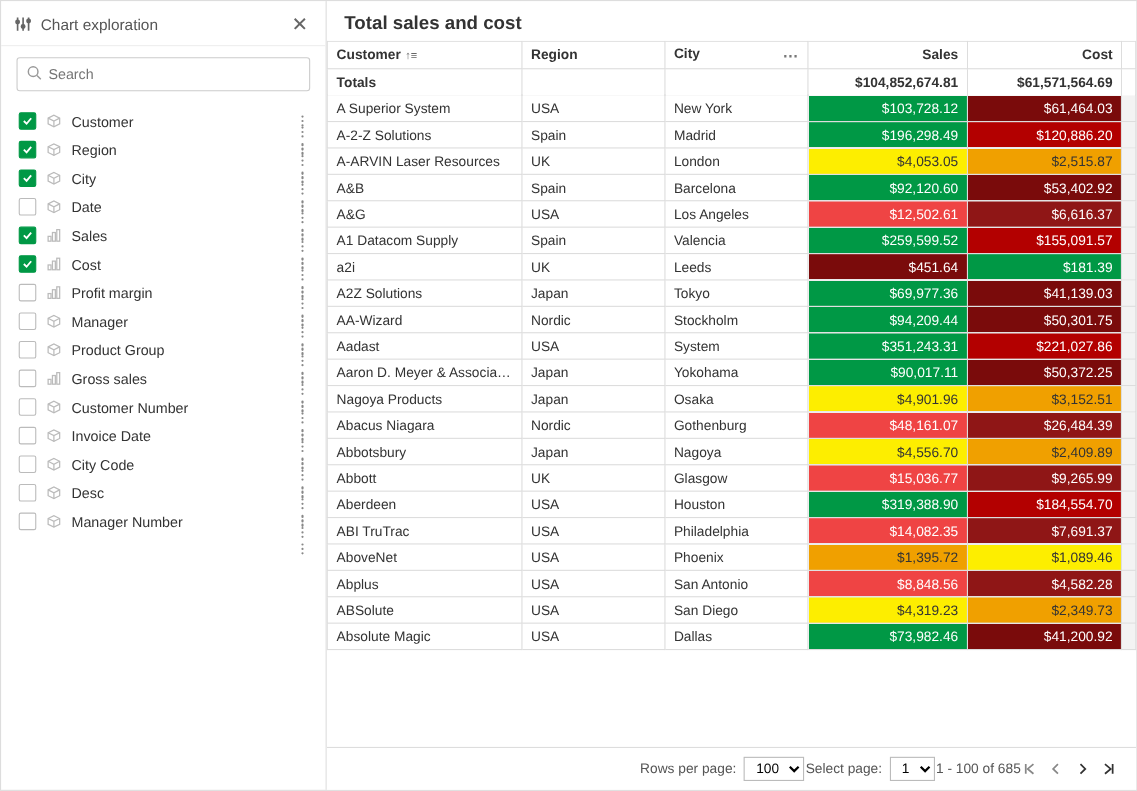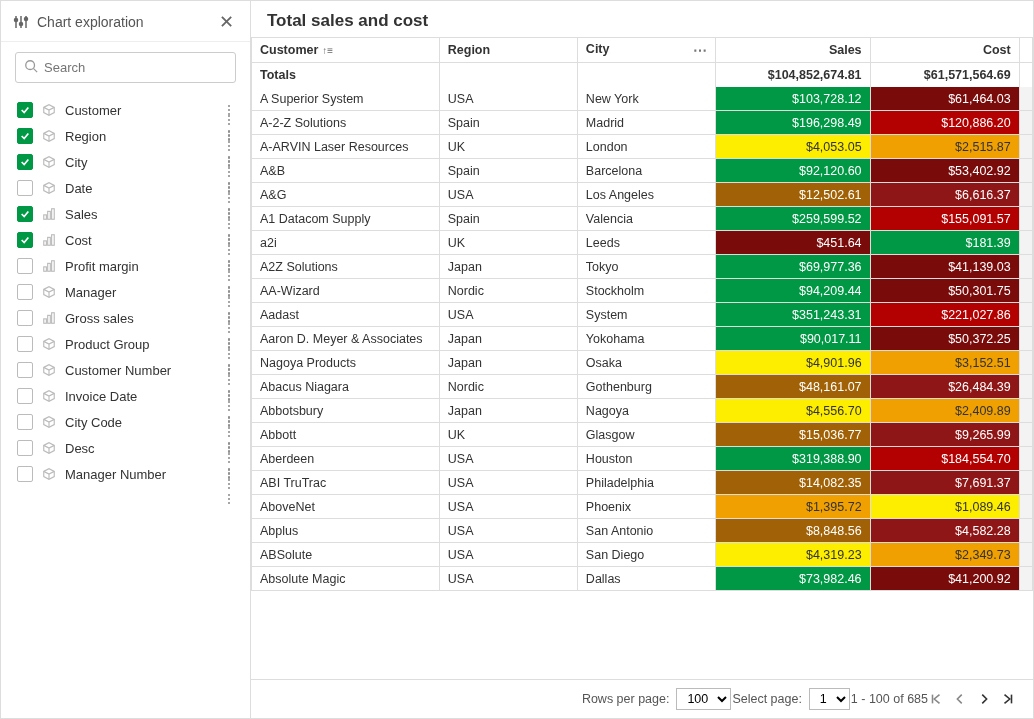--- a/index.html
+++ b/index.html
@@ -1,18 +1,18 @@
 <!DOCTYPE html>
 <html><head>
 <meta charset="utf-8">
 <style>
 *{box-sizing:border-box;margin:0;padding:0;font-family:"Segoe UI",Arial,sans-serif}
 body{background:#fff;width:1034px;height:719px;overflow:hidden;font-size:13px;color:#333}
 .app{display:flex;height:719px;border:1px solid #ddd}
-.sidebar{width:250px;border-right:1px solid #ddd;display:flex;flex-direction:column;flex-shrink:0}
+.sidebar{width:296px;border-right:1px solid #ddd;display:flex;flex-direction:column;flex-shrink:0}
 .side-head{display:flex;align-items:center;padding:10px 12px 8px;border-bottom:1px solid #eee}
 .side-head .settings-icon{width:16px;height:16px;margin-right:8px;display:inline-flex}
 .side-title{font-size:14px;color:#555;flex:1}
 .close-x{font-size:18px;color:#666;cursor:pointer;padding:0 4px}
 .search-wrap{padding:10px 14px}
 .search-box{display:flex;align-items:center;border:1px solid #ccc;border-radius:3px;padding:6px 8px;gap:6px}
 .search-box input{border:none;outline:none;flex:1;font-size:13px;color:#333;background:transparent}
 .side-list{flex:1;overflow-y:auto;padding:4px 0}
 .side-item{display:flex;align-items:center;padding:5px 12px 5px 16px;cursor:pointer;gap:8px}
 .chk{width:16px;height:16px;border:1px solid #bbb;border-radius:2px;display:inline-flex;align-items:center;justify-content:center;flex-shrink:0}
@@ -28,21 +28,21 @@
 .main-title{font-size:17px;font-weight:600;padding:10px 16px 6px;color:#333}
 .table-scroll{flex:1;overflow:auto}
 .tbl{width:100%;border-collapse:collapse;table-layout:fixed}
 .tbl th,.tbl td{border:1px solid #ddd;padding:4px 8px;font-size:12.5px;white-space:nowrap;overflow:hidden;text-overflow:ellipsis;height:24px}
 .tbl th{text-align:left;font-weight:600;background:#fff;position:sticky;top:0;z-index:2}
 .tbl th.num,.tbl td.num{text-align:right}
 .tbl tr.totals td{font-weight:600;background:#fff;position:sticky;top:26px;z-index:1}
 .sort-ind{font-size:10px;color:#666;margin-left:4px}
 .col-menu{float:right;color:#777;font-size:14px;cursor:pointer}
 .cell-g{background:#009845;color:#fff}
-.cell-dg{background:#a16207;color:#fff}
+.cell-dg{background:#ef4444;color:#fff}
 .cell-y{background:#fdee00;color:#333}
 .cell-o{background:#f0a000;color:#333}
 .cell-dr{background:#7a0b0b;color:#fff}
 .cell-r{background:#b30000;color:#fff}
 .cell-mr{background:#8f1616;color:#fff}
 
 .pager{display:flex;align-items:center;justify-content:flex-end;gap:1px;padding:8px 18px;border-top:1px solid #ddd;font-size:12.5px;color:#555;background:#fff}
 .pager select{padding:2px 6px;border:1px solid #bbb;background:#fff;font-size:12.5px}
 .pg-btns{display:flex;gap:10px;align-items:center}
 .pg-btn{cursor:pointer;display:inline-flex;align-items:center;color:#888}
@@ -223,41 +223,41 @@
           <span class="drag-h">
             <span class="drag-row"><span></span><span></span></span>
             <span class="drag-row"><span></span><span></span></span>
             <span class="drag-row"><span></span><span></span></span>
           </span>
         </div>
         <div class="side-item">
           <span class="chk "></span>
           <span class="fld-icon">
             <svg width="14" height="14" viewBox="0 0 16 16" fill="none" stroke="#bbb" stroke-width="1.3">
+              <path d="M2 5 L8 2 L14 5 L14 11 L8 14 L2 11 Z"></path>
+              <path d="M2 5 L8 8 L14 5 M8 8 L8 14"></path>
+            </svg>
+          </span>
+          <span class="fld-name">Product Group</span>
+          <span class="drag-h">
+            <span class="drag-row"><span></span><span></span></span>
+            <span class="drag-row"><span></span><span></span></span>
+            <span class="drag-row"><span></span><span></span></span>
+          </span>
+        </div>
+        <div class="side-item">
+          <span class="chk "></span>
+          <span class="fld-icon">
+            <svg width="14" height="14" viewBox="0 0 16 16" fill="none" stroke="#bbb" stroke-width="1.3">
               <rect x="2" y="9" width="3" height="5"></rect>
               <rect x="6.5" y="5" width="3" height="9"></rect>
               <rect x="11" y="2" width="3" height="12"></rect>
             </svg>
           </span>
           <span class="fld-name">Gross sales</span>
-          <span class="drag-h">
-            <span class="drag-row"><span></span><span></span></span>
-            <span class="drag-row"><span></span><span></span></span>
-            <span class="drag-row"><span></span><span></span></span>
-          </span>
-        </div>
-        <div class="side-item">
-          <span class="chk "></span>
-          <span class="fld-icon">
-            <svg width="14" height="14" viewBox="0 0 16 16" fill="none" stroke="#bbb" stroke-width="1.3">
-              <path d="M2 5 L8 2 L14 5 L14 11 L8 14 L2 11 Z"></path>
-              <path d="M2 5 L8 8 L14 5 M8 8 L8 14"></path>
-            </svg>
-          </span>
-          <span class="fld-name">Product Group</span>
           <span class="drag-h">
             <span class="drag-row"><span></span><span></span></span>
             <span class="drag-row"><span></span><span></span></span>
             <span class="drag-row"><span></span><span></span></span>
           </span>
         </div>
         <div class="side-item">
           <span class="chk "></span>
           <span class="fld-icon">
             <svg width="14" height="14" viewBox="0 0 16 16" fill="none" stroke="#bbb" stroke-width="1.3">

